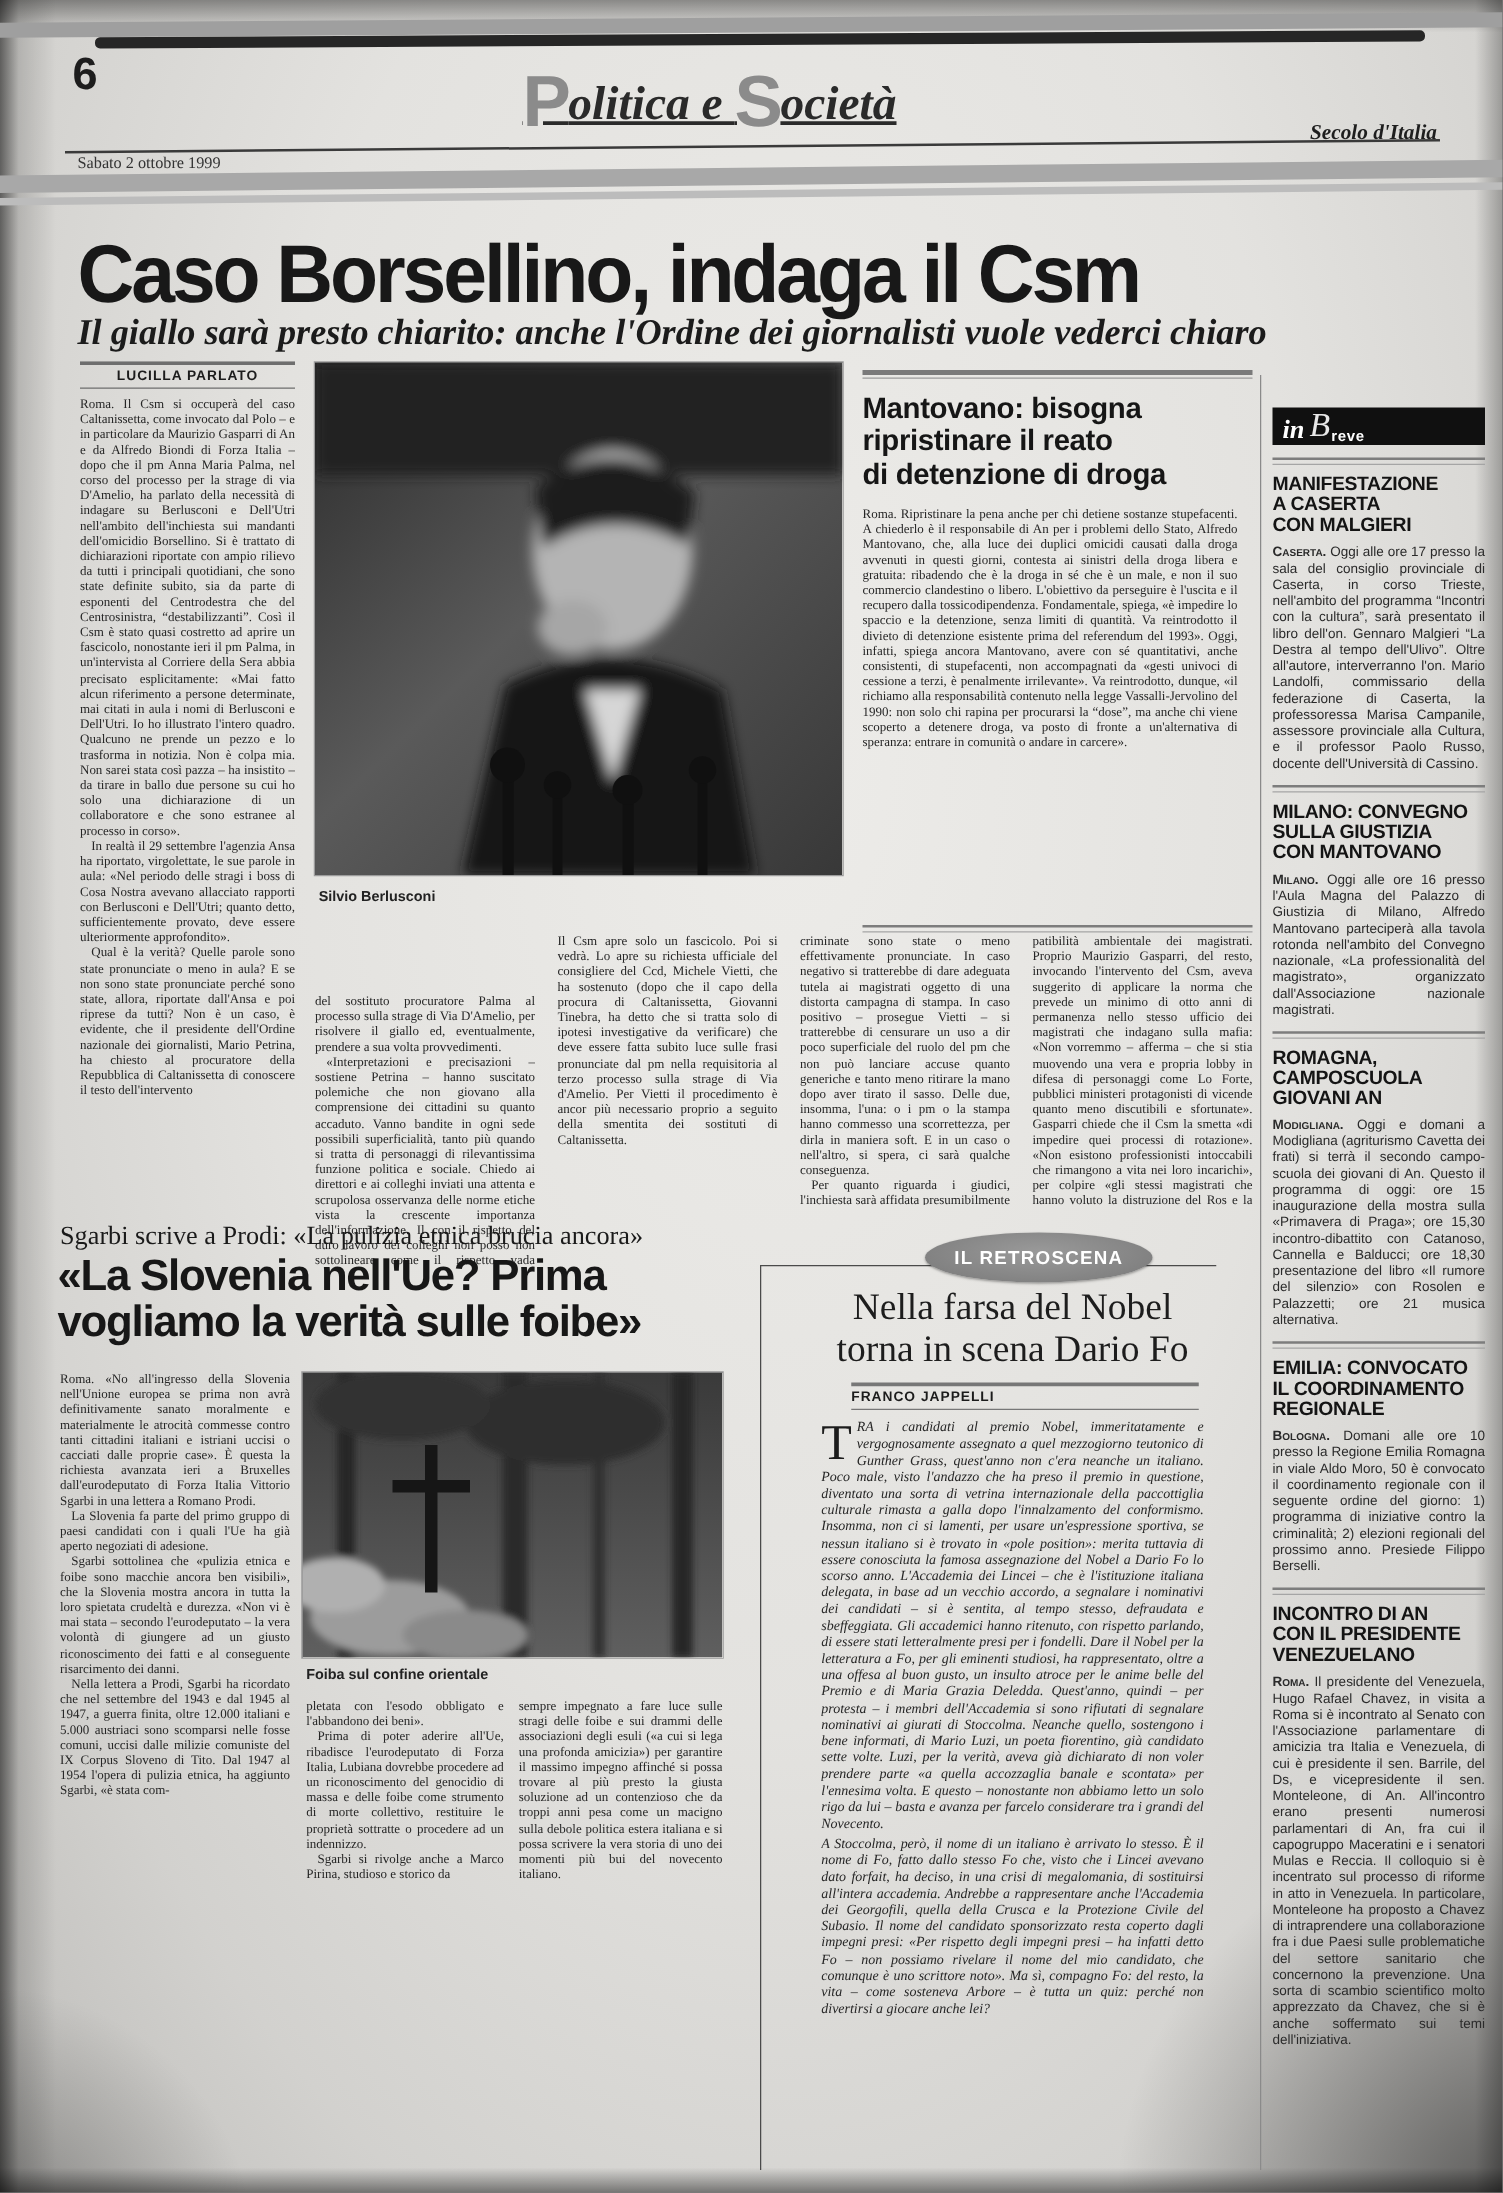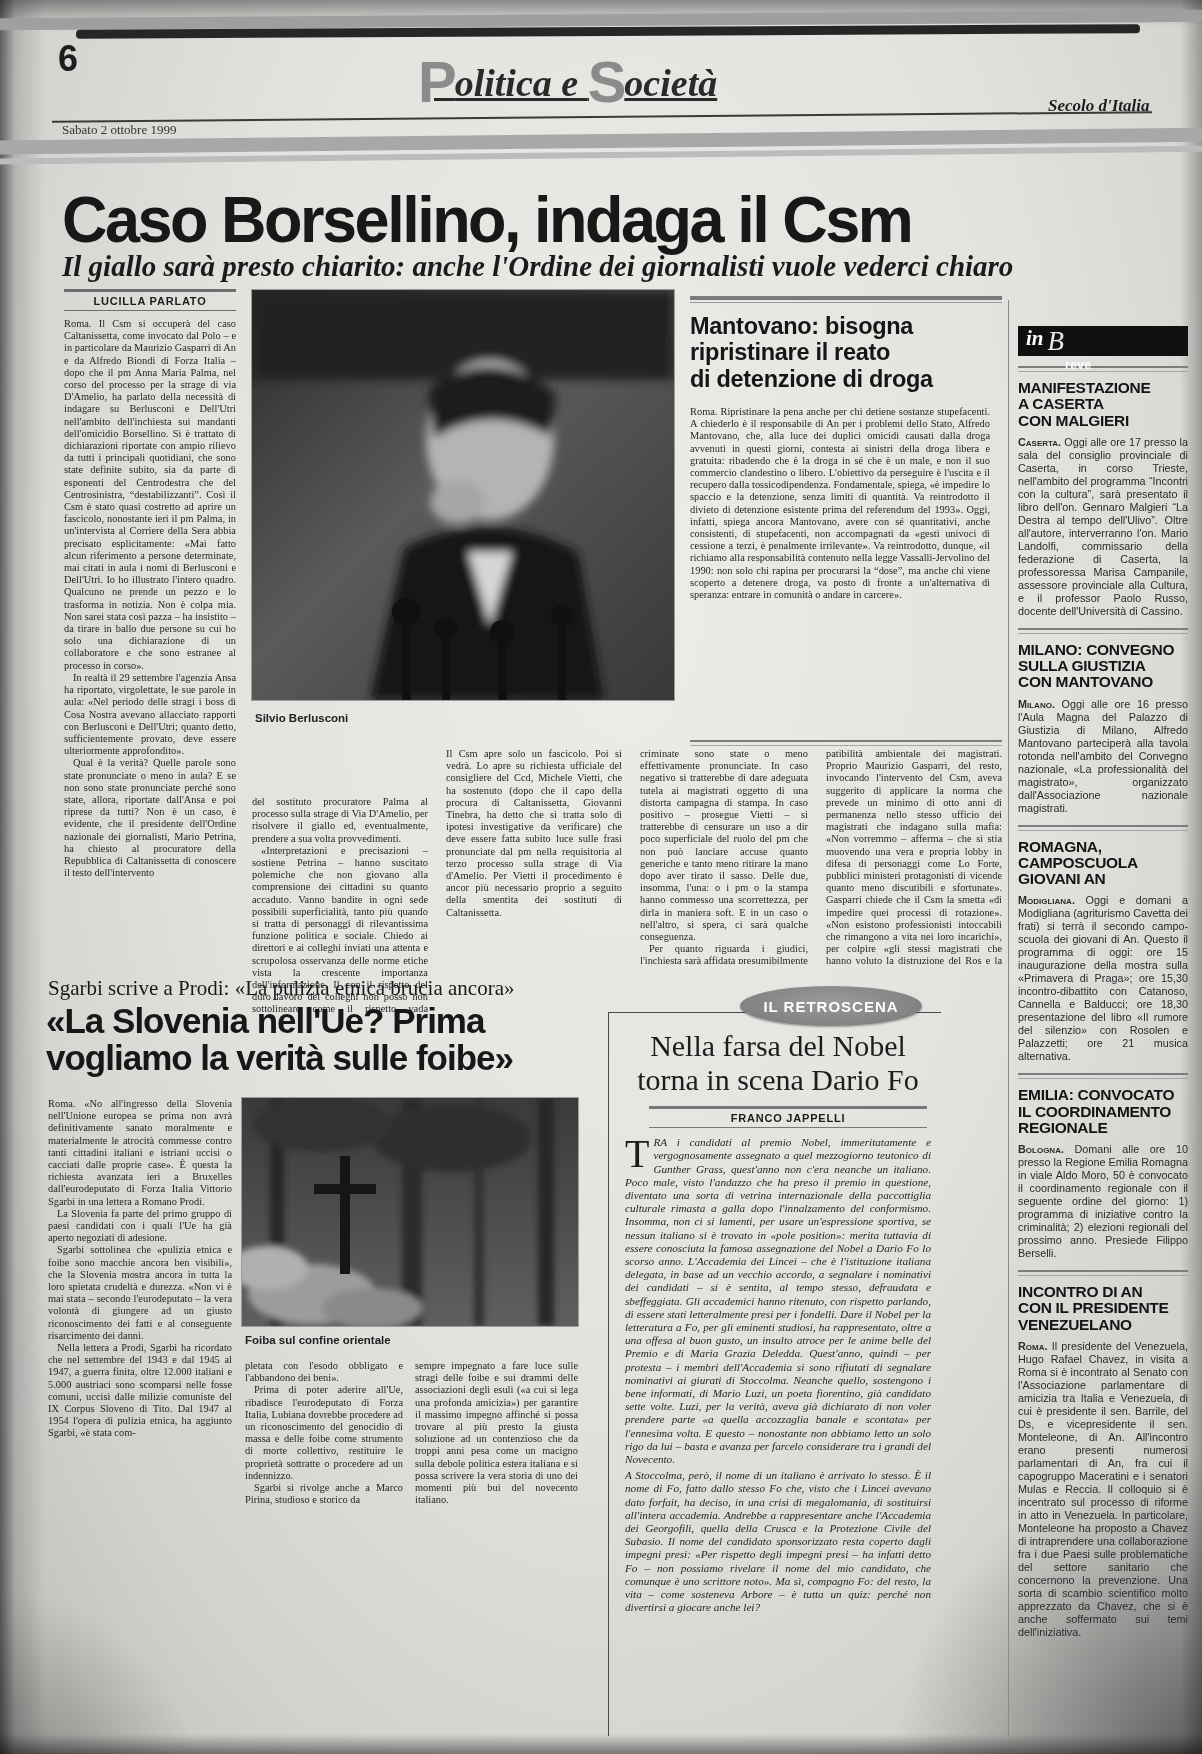--- a/index.html
+++ b/index.html
@@ -32,36 +32,36 @@
   .byline-box{font-family:"Liberation Sans",sans-serif;font-weight:bold;font-size:11px;letter-spacing:.8px;text-align:center;color:#1c1c1c;border-top:3px solid #6e6e6e;border-bottom:1px solid #6e6e6e;padding:3px 0;}
   .bodytxt p{margin:0;text-align:justify;font-size:10.4px;line-height:12.2px;color:#262626;text-indent:9px;}
   .bodytxt p:first-child{text-indent:0;}
   .colbox{position:absolute;overflow:hidden;}
   .caption{font-family:"Liberation Sans",sans-serif;font-weight:bold;font-size:11.5px;color:#222;}
 
   .mant-head{font-family:"Liberation Sans",sans-serif;font-weight:bold;font-size:23.5px;line-height:1.12;color:#161616;white-space:pre-line;letter-spacing:-.3px;}
   .mant-toprule{border-top:4px solid #7a7a7a;border-bottom:1px solid #9a9a9a;height:2px;}
 
   .rail{position:absolute;left:1018px;top:326px;width:170px;}
-  .rail-bar{background:#101010;color:#fff;height:30px;display:flex;align-items:flex-start;padding-left:8px;font-family:"Liberation Sans",sans-serif;}
+  .rail-bar{background:#101010;color:#fff;height:30px;display:flex;align-items:flex-end;padding-left:8px;font-family:"Liberation Sans",sans-serif;}
   .rail-bar .in{font-family:"Liberation Serif",serif;font-style:italic;font-weight:bold;font-size:21px;}
   .rail-bar .bigB{font-family:"Liberation Serif",serif;font-style:italic;font-size:27px;margin:0 1px 0 4px;color:#e8e8e8;}
   .rail-bar .reve{font-weight:bold;font-size:12px;letter-spacing:.5px;margin-top:32px;}
   .rail-sep{border-top:2px solid #7d7d7d;border-bottom:1px solid #a5a5a5;height:3px;margin:10px 0 8px 0;}
   .rail-title{font-family:"Liberation Sans",sans-serif;font-weight:bold;font-size:15.5px;line-height:1.05;color:#141414;white-space:pre-line;letter-spacing:-.3px;margin-bottom:7px;}
   .rail-body{font-family:"Liberation Sans",sans-serif;font-size:10.8px;line-height:13px;text-align:justify;color:#2a2a2a;}
   .rail-body .city{font-weight:bold;font-variant:small-caps;}
 
   .sgarbi-kicker{font-family:"Liberation Serif",serif;font-size:21px;color:#1a1a1a;}
   .sgarbi-head{font-family:"Liberation Sans",sans-serif;font-weight:bold;font-size:35px;line-height:1.07;letter-spacing:-1px;color:#171717;white-space:pre-line;}
 
-  .fo-box{position:absolute;left:608px;top:1012px;width:332px;height:723px;border-left:1px solid #4a4a4a;border-top:1px solid #4a4a4a;}
+  .fo-box{position:absolute;left:608px;top:1012px;width:332px;height:723px;border-left:1px solid #4a4a4a;border-top:1px solid #4a4a4a;padding-left:32px;}
   .badge{position:absolute;left:740px;top:986px;width:182px;height:40px;background:radial-gradient(ellipse at 50% 40%, #9a9a9a, #787878);border-radius:50%;display:flex;align-items:center;justify-content:center;color:#fff;font-family:"Liberation Sans",sans-serif;font-weight:bold;font-size:15px;letter-spacing:1px;box-shadow:0 1px 2px rgba(0,0,0,.35);}
   .fo-head{font-family:"Liberation Serif",serif;font-size:30px;line-height:1.12;color:#1d1d1d;text-align:center;white-space:pre-line;}
-  .fo-byline{font-family:"Liberation Sans",sans-serif;font-weight:bold;font-size:11px;letter-spacing:.8px;text-align:center;color:#1c1c1c;border-top:3px solid #777;border-bottom:1px solid #777;padding:3px 0;}
+  .fo-byline{font-family:"Liberation Sans",sans-serif;font-weight:bold;font-size:11px;letter-spacing:.8px;color:#1c1c1c;border-top:3px solid #777;border-bottom:1px solid #777;padding:3px 0;}
   .fo-body p{margin:0 0 3px 0;font-style:italic;font-size:11.2px;line-height:13.2px;text-align:justify;color:#262626;}
   .fo-body p:first-child::first-letter{font-style:normal;float:left;font-size:40px;line-height:32px;padding:2px 4px 0 0;font-family:"Liberation Serif",serif;color:#1c1c1c;}
   svg{display:block;}
 </style>
 </head>
 <body>
 
 <div class="page">
 
   <div class="band" style="top:14px;height:12px;background:#9f9f9f;transform:rotate(-.4deg);"></div>

